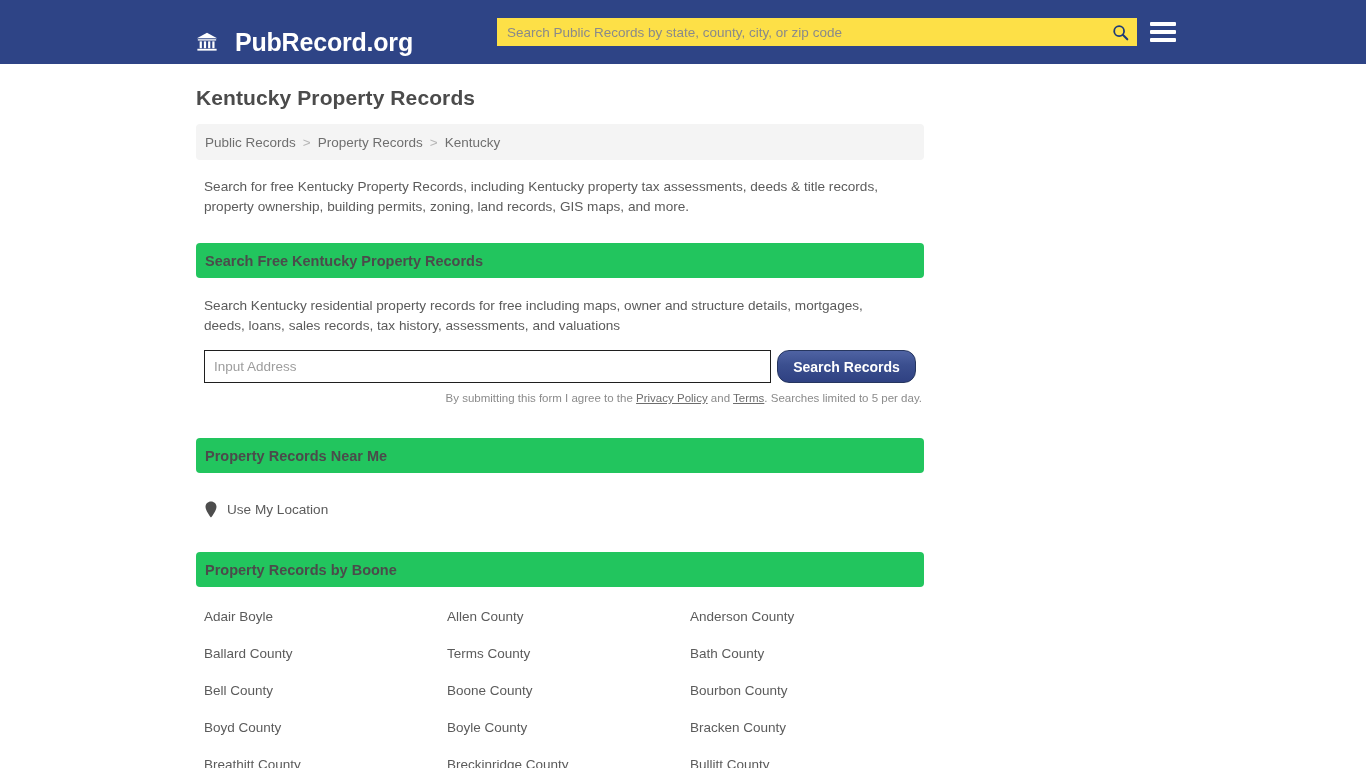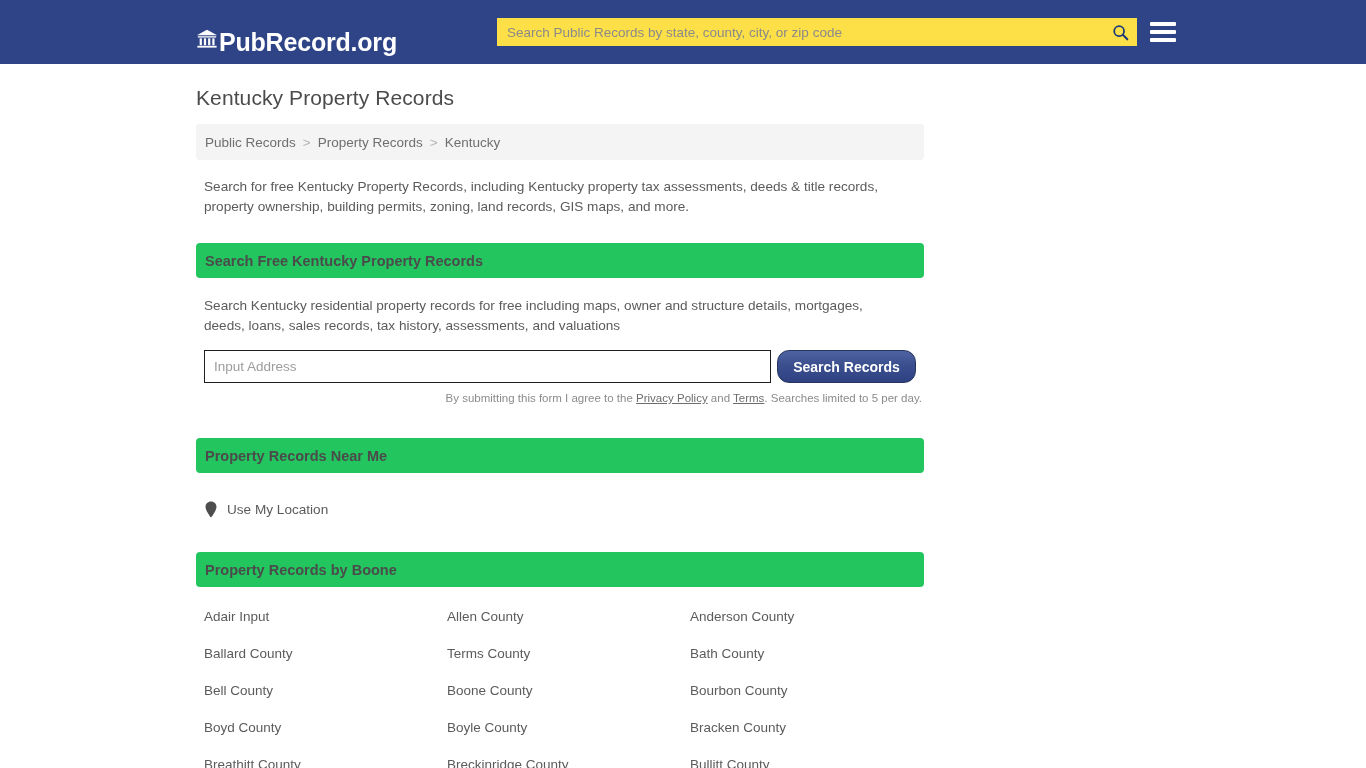--- a/index.html
+++ b/index.html
@@ -14,21 +14,22 @@
   
   .navbar {
     height: 64px;
     background: #2e4486;
     display: flex;
     align-items: center;
     position: relative;
   }
   .brand {
     display: flex;
-    gap: 1px;
+    align-items: center;
+    gap: 17px;
     margin-left: 196px;
     text-decoration: none;
     margin-top: 20px;
   }
   .brand-icon {
     display: block;
     width: 22px; height: 22px;
   }
   .brand-text {
     color: #ffffff;
@@ -90,21 +91,21 @@
   }
 
   
   .content {
     width: 728px;
     margin-left: 196px;
     padding-top: 22px;
   }
   .page-title {
     font-size: 21px;
-    font-weight: normal;
+    font-weight: bold;
     color: #4b4b4b;
     margin: 0 0 14px 0;
     letter-spacing: 0.1px;
   }
   .bar {
     background: #f4f4f4;
     border-radius: 4px;
     padding: 10px 10px 10px 9px;
   }
   .breadcrumb {
@@ -293,21 +294,21 @@
   <div class="location-row">
     <svg class="pin-icon" viewBox="0 0 12 17">
       <path d="M6 0.4C2.9 0.4 0.5 2.8 0.5 5.8c0 4.1 5.5 10.8 5.5 10.8s5.5-6.7 5.5-10.8c0-3-2.4-5.4-5.5-5.4z" fill="#4d4d4d"></path>
     </svg>
     <span class="location-label">Use My Location</span>
   </div>
 
   <div class="section-head sec-gap-3">Property Records by Boone</div>
 
   <div class="county-grid" id="county-grid">
-      <a class="county-link" href="#">Adair Input</a>
+      <a class="county-link" href="#">Adair Boyle</a>
       <a class="county-link" href="#">Allen County</a>
       <a class="county-link" href="#">Anderson County</a>
       <a class="county-link" href="#">Ballard County</a>
       <a class="county-link" href="#">Terms County</a>
       <a class="county-link" href="#">Bath County</a>
       <a class="county-link" href="#">Bell County</a>
       <a class="county-link" href="#">Boone County</a>
       <a class="county-link" href="#">Bourbon County</a>
       <a class="county-link" href="#">Boyd County</a>
       <a class="county-link" href="#">Boyle County</a>

